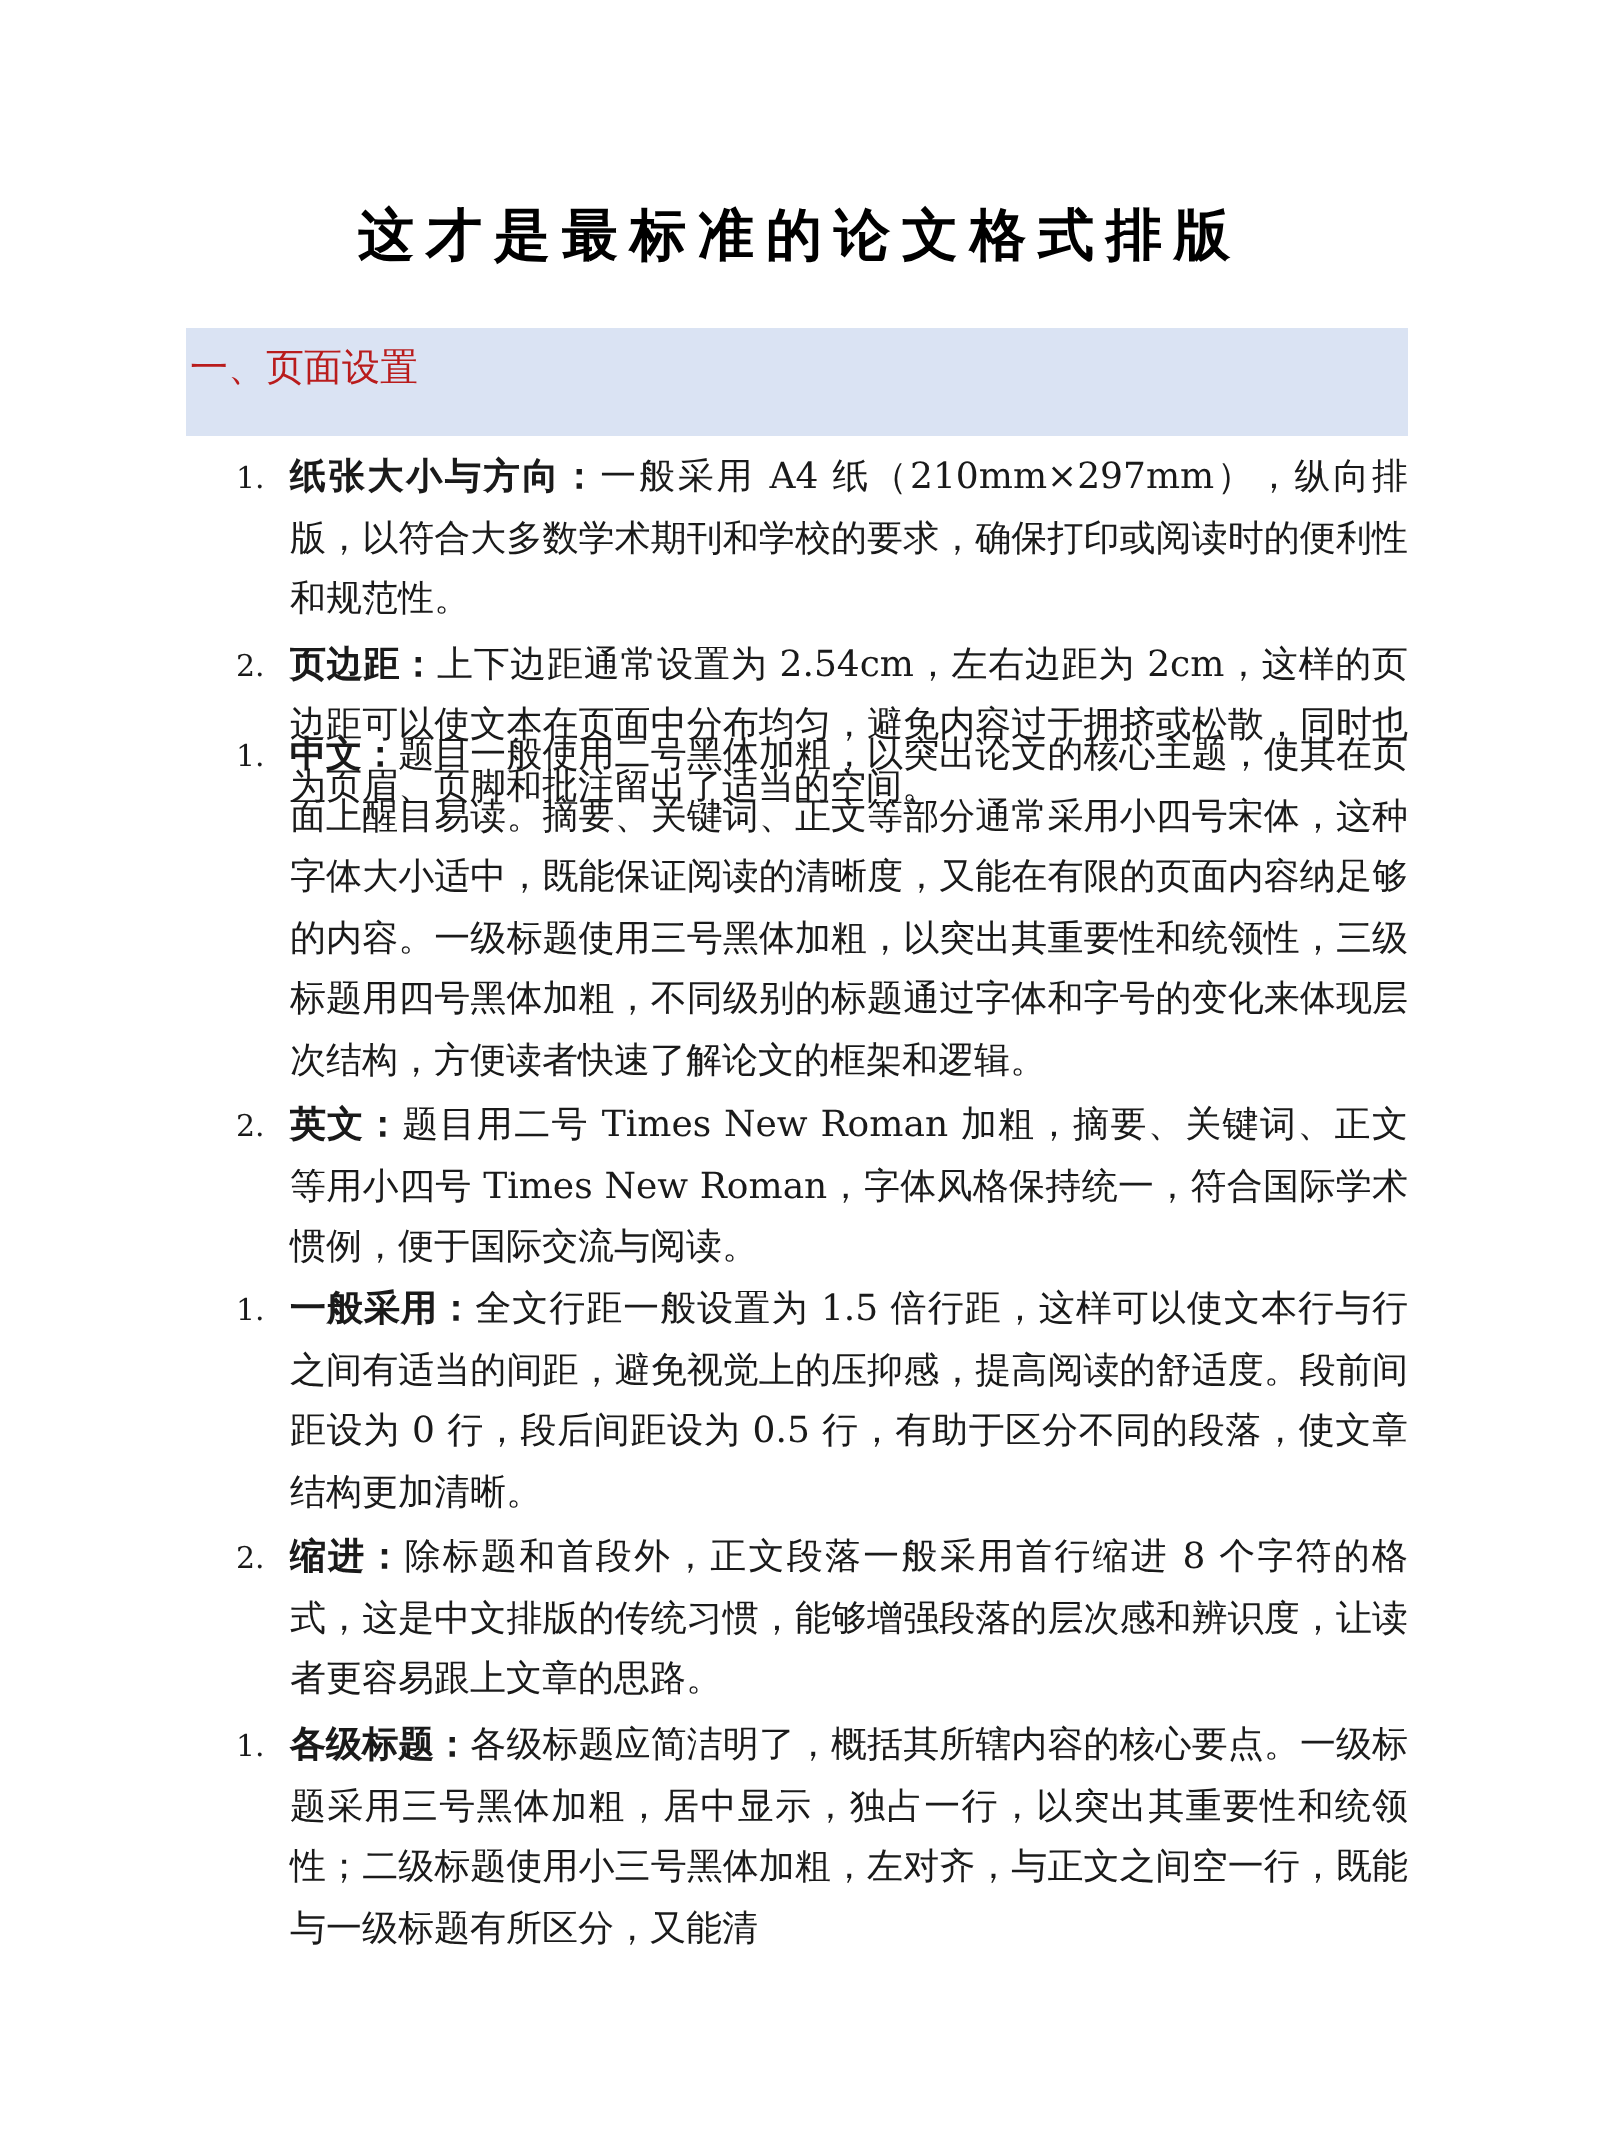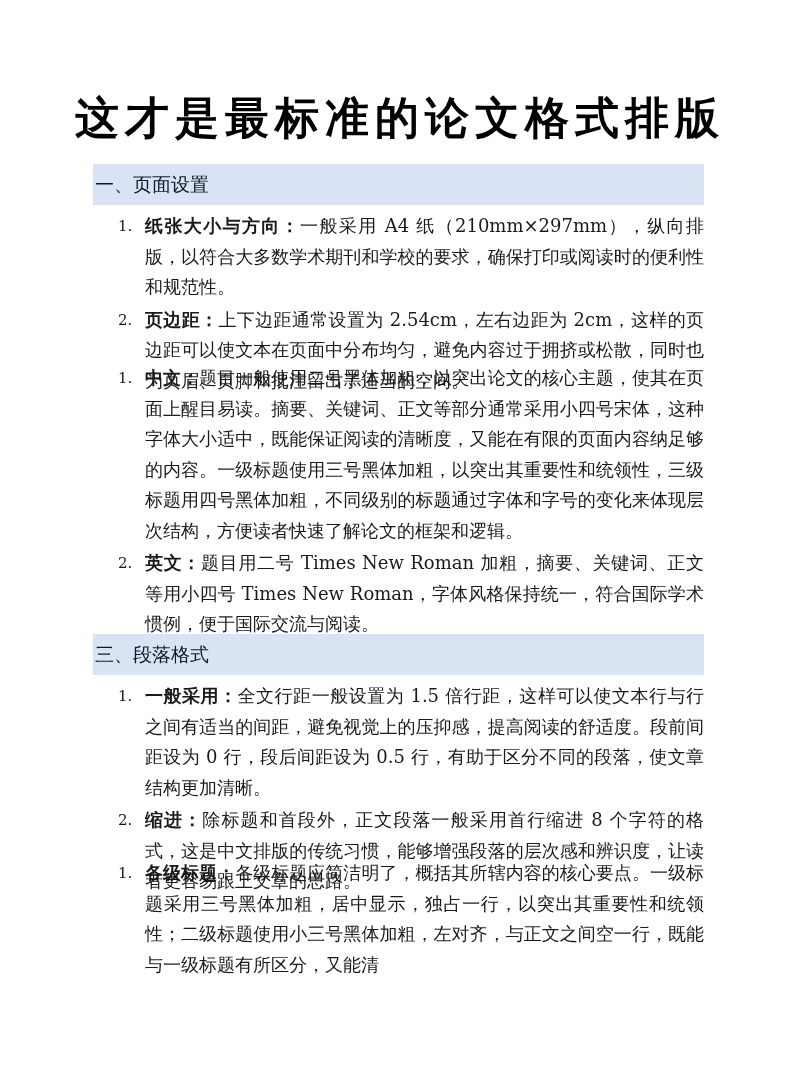--- a/index.html
+++ b/index.html
@@ -5,30 +5,30 @@
   html, body { margin: 0; padding: 0; background: #ffffff; }
   body {
     width: 800px; height: 1067px; overflow: hidden; position: relative;
     font-family: "DejaVu Serif", "Liberation Serif", serif;
     color: #1a1a1a;
   }
   .title {
     position: absolute; left: 0; top: 88px; width: 800px;
     text-align: center;
     font-family: "DejaVu Sans", "Liberation Sans", sans-serif;
-    font-weight: bold; font-size: 44px; letter-spacing: 6px;
+    font-weight: bold; font-size: 28px; letter-spacing: 6px;
     color: #000; line-height: 60px;
   }
   .section {
     position: absolute; left: 93px; width: 611px;
   }
   .band {
     background: #dae3f3;
-    height: 41px; line-height: 41px;
-    font-size: 19px; padding-left: 2px; color: #0f172a;
+    height: 54px; line-height: 41px;
+    font-size: 19px; padding-left: 2px; color: #b91c1c;
     font-family: "DejaVu Sans", "Liberation Sans", sans-serif;
   }
   .items { margin-top: 6px; }
   .item { position: relative; padding-left: 52px; padding-right: 0; }
   .num {
     position: absolute; left: 25px; top: 0;
     font-size: 15px; line-height: 30.5px;
   }
   .text {
     font-size: 18px; line-height: 30.5px; text-align: justify; margin: 0;
@@ -61,21 +61,20 @@
       <p class="text"><span class="lead">中文：</span><span>题目一般使用二号黑体加粗，以突出论文的核心主题，使其在页面上醒目易读。摘要、关键词、正文等部分通常采用小四号宋体，这种字体大小适中，既能保证阅读的清晰度，又能在有限的页面内容纳足够的内容。一级标题使用三号黑体加粗，以突出其重要性和统领性，三级标题用四号黑体加粗，不同级别的标题通过字体和字号的变化来体现层次结构，方便读者快速了解论文的框架和逻辑。</span></p>
     </div>
     <div class="item" style="margin-top:2px;">
       <span class="num">2.</span>
       <p class="text"><span class="lead">英文：</span><span>题目用二号 Times New Roman 加粗，摘要、关键词、正文等用小四号 Times New Roman，字体风格保持统一，符合国际学术惯例，便于国际交流与阅读。</span></p>
     </div>
   </div>
 </div>
 
 <div class="section" style="top:634px;">
-  <div class="band">三、段落格式</div>
   <div class="items">
     <div class="item">
       <span class="num">1.</span>
       <p class="text"><span class="lead">一般采用：</span><span>全文行距一般设置为 1.5 倍行距，这样可以使文本行与行之间有适当的间距，避免视觉上的压抑感，提高阅读的舒适度。段前间距设为 0 行，段后间距设为 0.5 行，有助于区分不同的段落，使文章结构更加清晰。</span></p>
     </div>
     <div class="item" style="margin-top:2px;">
       <span class="num">2.</span>
       <p class="text"><span class="lead">缩进：</span><span>除标题和首段外，正文段落一般采用首行缩进 8 个字符的格式，这是中文排版的传统习惯，能够增强段落的层次感和辨识度，让读者更容易跟上文章的思路。</span></p>
     </div>
   </div>

